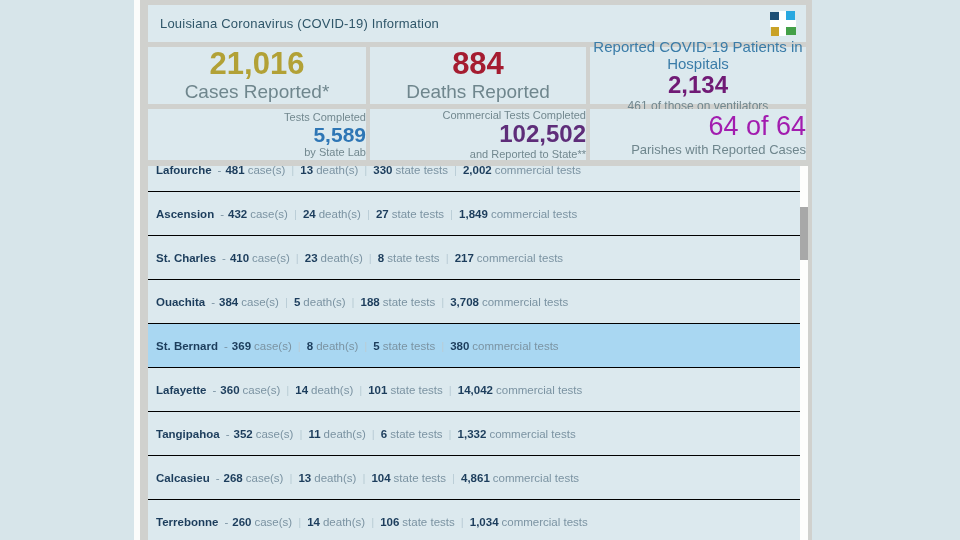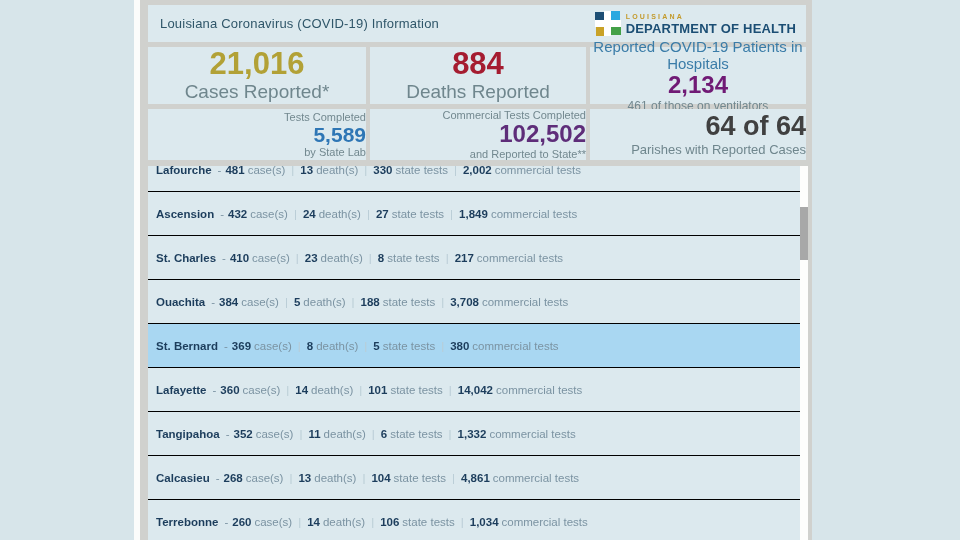--- a/index.html
+++ b/index.html
@@ -48,21 +48,21 @@
   .mid-num   { font-size:24px; font-weight:bold; line-height:1.1; }
   .sm-num    { font-size:21px; font-weight:bold; line-height:1.1; }
   .tiny-label{ font-size:11px; color:#72888f; }
   .small-label{ font-size:12px; color:#72888f; }
   .col-cases  { color:#b2a136; }
   .col-deaths { color:#a51c30; }
   .col-hosp   { color:#701a75; }
   .col-hosp-top { color:#3a7ca8; font-size:15px; }
   .col-statelab { color:#2e76b5; }
   .col-comm   { color:#5e2d79; }
-  .col-parishes { color:#404040; font-size:27px; font-weight:bold; line-height:1.05; }
+  .col-parishes { color:#a21caf; font-size:27px; font-weight:normal; line-height:1.05; }
   .parishes-label { font-size:13px; color:#6f868d; margin-top:1px; }
 
   
   .list-card { left:8px; top:166px; width:652px; height:374px; overflow:hidden; background:#dce9ee; }
   .prow { height:44px; display:flex; align-items:center; padding-left:8px; border-bottom:1px solid #000000; font-size:11.5px; white-space:nowrap; background:#dce9ee; }
   .prow.first { margin-top:-18px; }
   .prow.hl { background:#a9d7f2; }
   .prow .num  { font-weight:bold; color:#1c3d5c; }
   .prow .pname{ margin-right:2px; }
   .prow .lbl  { color:#7b93a2; margin-left:3px; }
@@ -84,24 +84,20 @@
       <div class="header-title">Louisiana Coronavirus (COVID-19) Information</div>
       <div class="logo">
         <div class="logo-icon">
           <div class="q q-tl"></div>
             <div class="q q-tr"></div>
           <div class="q q-bl"></div>
             <div class="q q-br"></div>
           <div class="bar bar-v"></div>
             <div class="bar bar-h"></div>
         </div>
-        <div class="logo-text">
-          <span class="logo-line1">LOUISIANA</span>
-          <span class="logo-line2">DEPARTMENT OF HEALTH</span>
-        </div>
       </div>
     </div>
 
     <div class="card stat r1 c1">
       <div class="big-num col-cases">21,016</div>
       <div class="big-label">Cases Reported*</div>
     </div>
     <div class="card stat r1 c2">
       <div class="big-num col-deaths">884</div>
       <div class="big-label">Deaths Reported</div>

